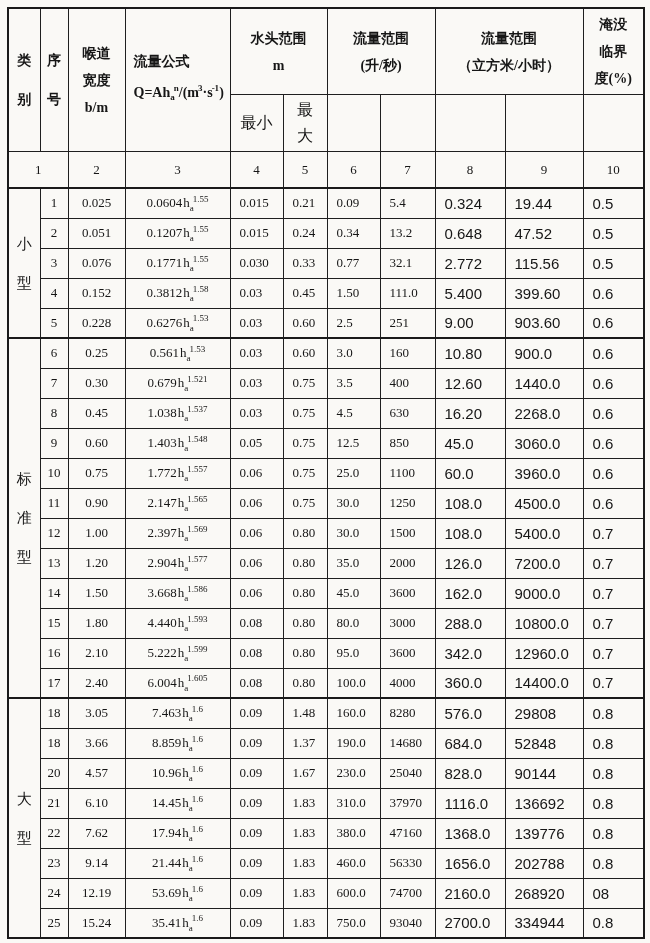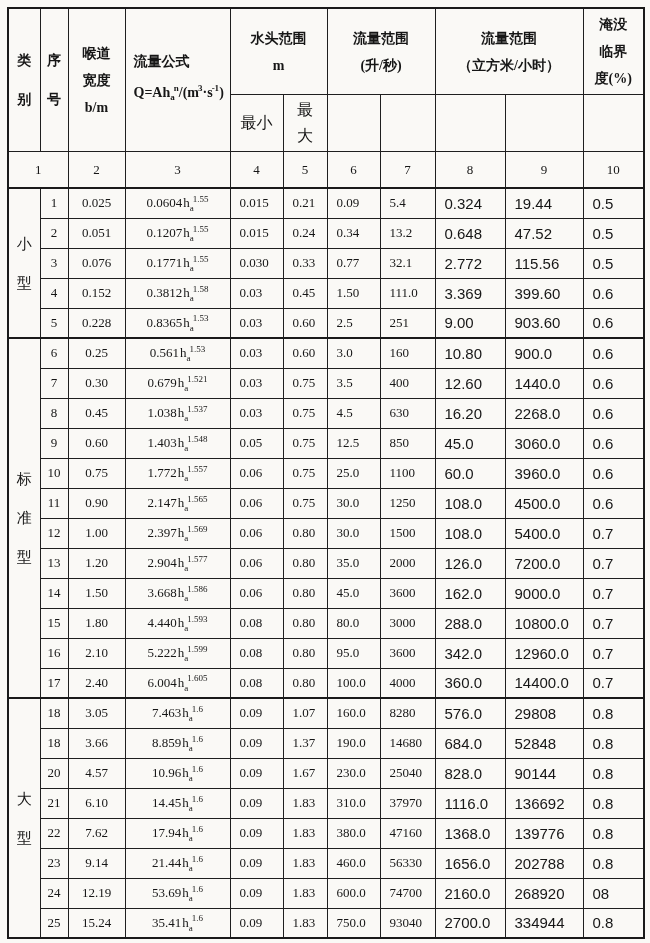--- a/index.html
+++ b/index.html
@@ -167,28 +167,28 @@
           <td class="c-left c-big">0.5</td>
         </tr>
         <tr>
           <td class="c-num">4</td>
           <td class="c-num">0.152</td>
           <td class="c-formula"><span class="coef">0.3812</span><span><span>h</span><sub>a</sub><sup>1.58</sup></span></td>
           <td class="c-left">0.03</td>
           <td class="c-left">0.45</td>
           <td class="c-left">1.50</td>
           <td class="c-left">111.0</td>
-          <td class="c-left c-big">3.369</td>
+          <td class="c-left c-big">5.400</td>
           <td class="c-left c-big">399.60</td>
           <td class="c-left c-big">0.6</td>
         </tr>
         <tr>
           <td class="c-num">5</td>
           <td class="c-num">0.228</td>
-          <td class="c-formula"><span class="coef">0.8365</span><span><span>h</span><sub>a</sub><sup>1.53</sup></span></td>
+          <td class="c-formula"><span class="coef">0.6276</span><span><span>h</span><sub>a</sub><sup>1.53</sup></span></td>
           <td class="c-left">0.03</td>
           <td class="c-left">0.60</td>
           <td class="c-left">2.5</td>
           <td class="c-left">251</td>
           <td class="c-left c-big">9.00</td>
           <td class="c-left c-big">903.60</td>
           <td class="c-left c-big">0.6</td>
         </tr>
         <tr class="group-top">
           <td rowspan="12" class="catcell">
@@ -341,21 +341,21 @@
         </tr>
         <tr class="group-top">
           <td rowspan="8" class="catcell">
             <div>大</div>
             <div>型</div>
           </td>
           <td class="c-num">18</td>
           <td class="c-num">3.05</td>
           <td class="c-formula"><span class="coef">7.463</span><span><span>h</span><sub>a</sub><sup>1.6</sup></span></td>
           <td class="c-left">0.09</td>
-          <td class="c-left">1.07</td>
+          <td class="c-left">1.48</td>
           <td class="c-left">160.0</td>
           <td class="c-left">8280</td>
           <td class="c-left c-big">576.0</td>
           <td class="c-left c-big">29808</td>
           <td class="c-left c-big">0.8</td>
         </tr>
         <tr>
           <td class="c-num">18</td>
           <td class="c-num">3.66</td>
           <td class="c-formula"><span class="coef">8.859</span><span><span>h</span><sub>a</sub><sup>1.6</sup></span></td>

